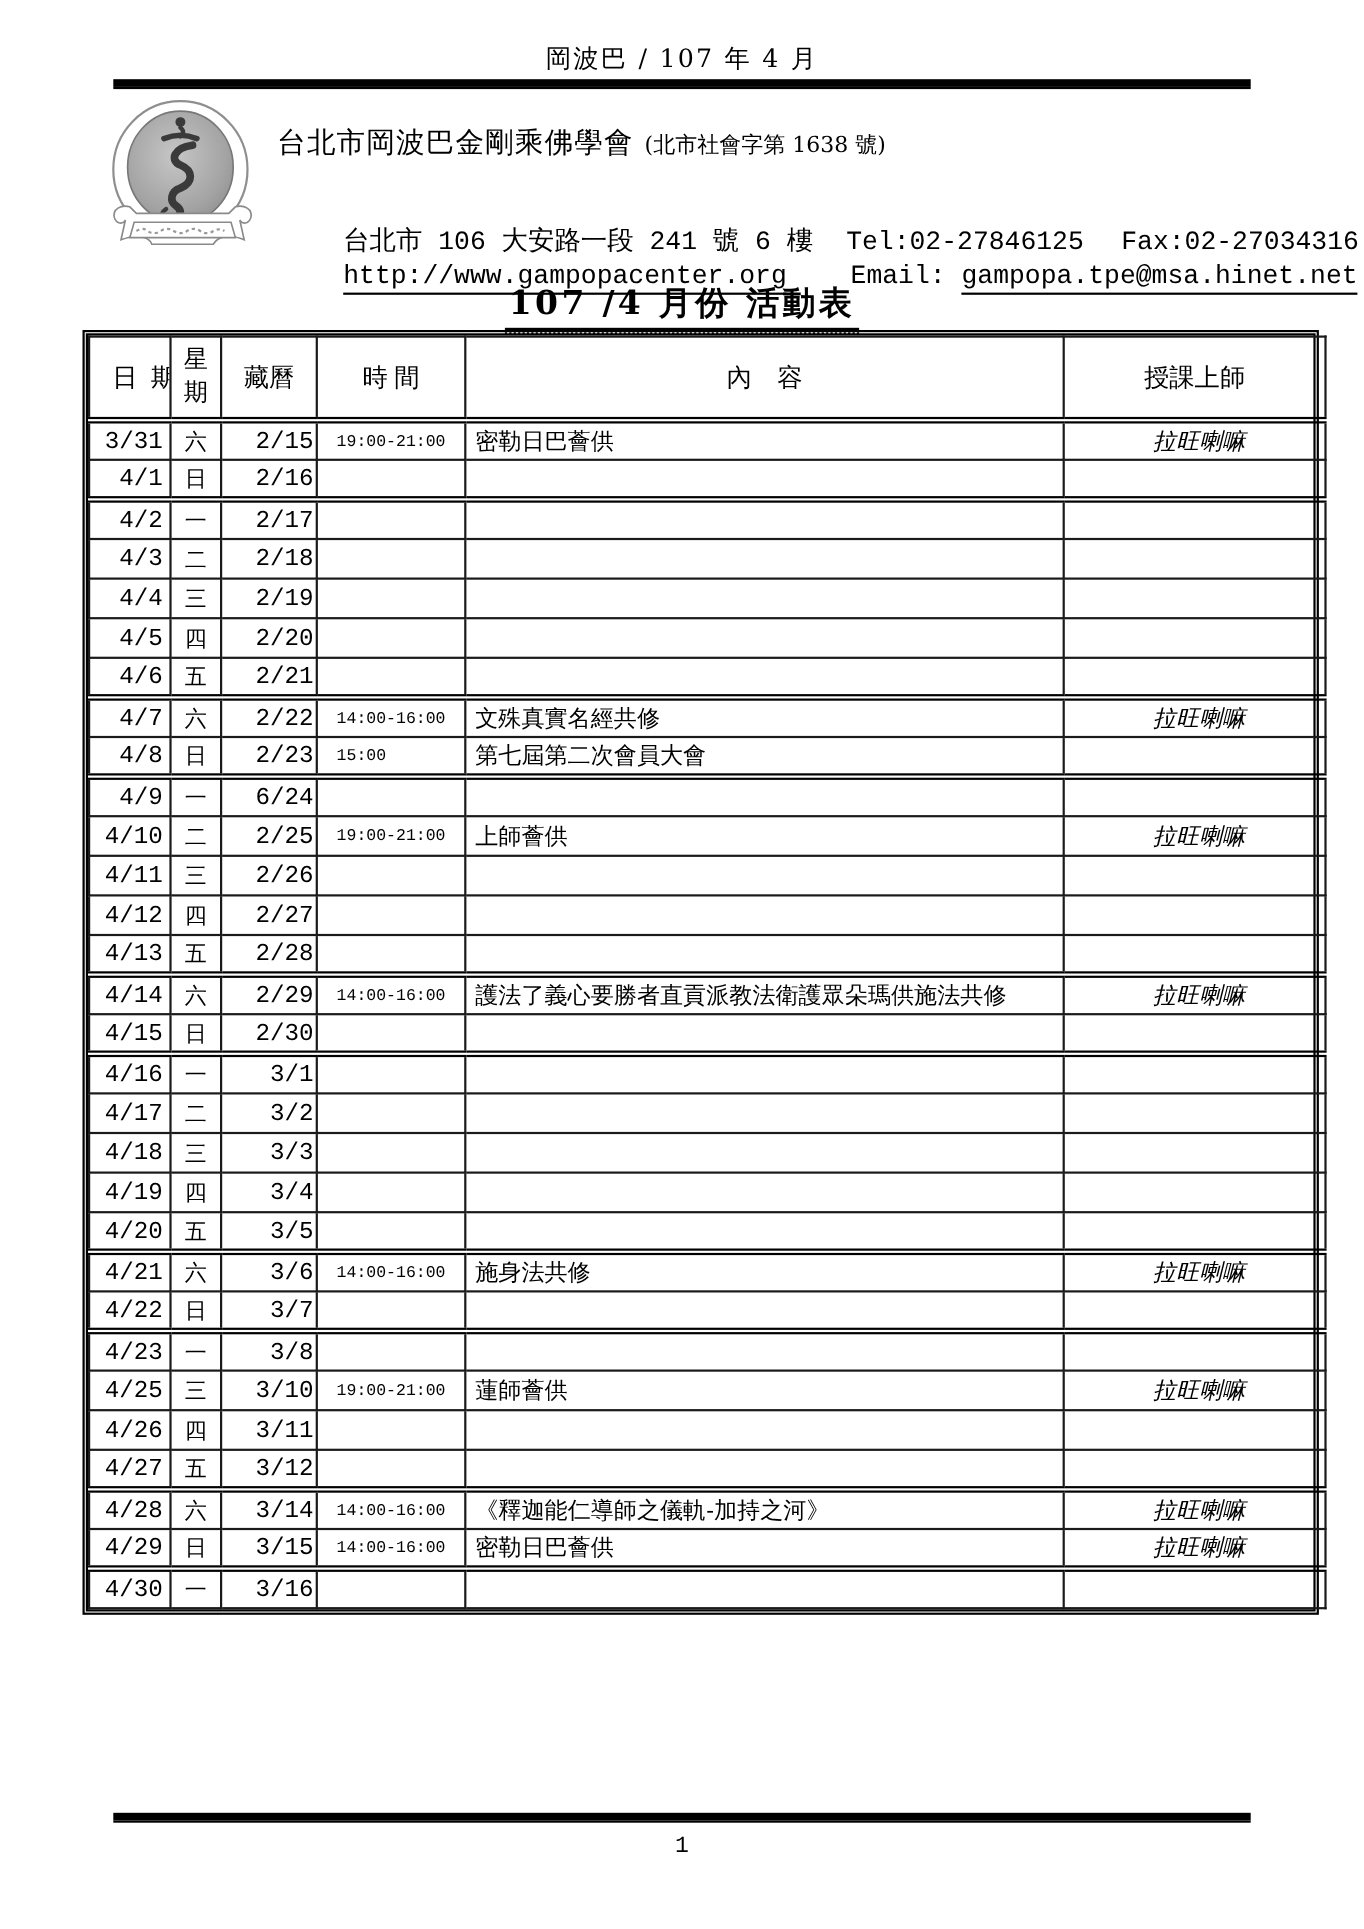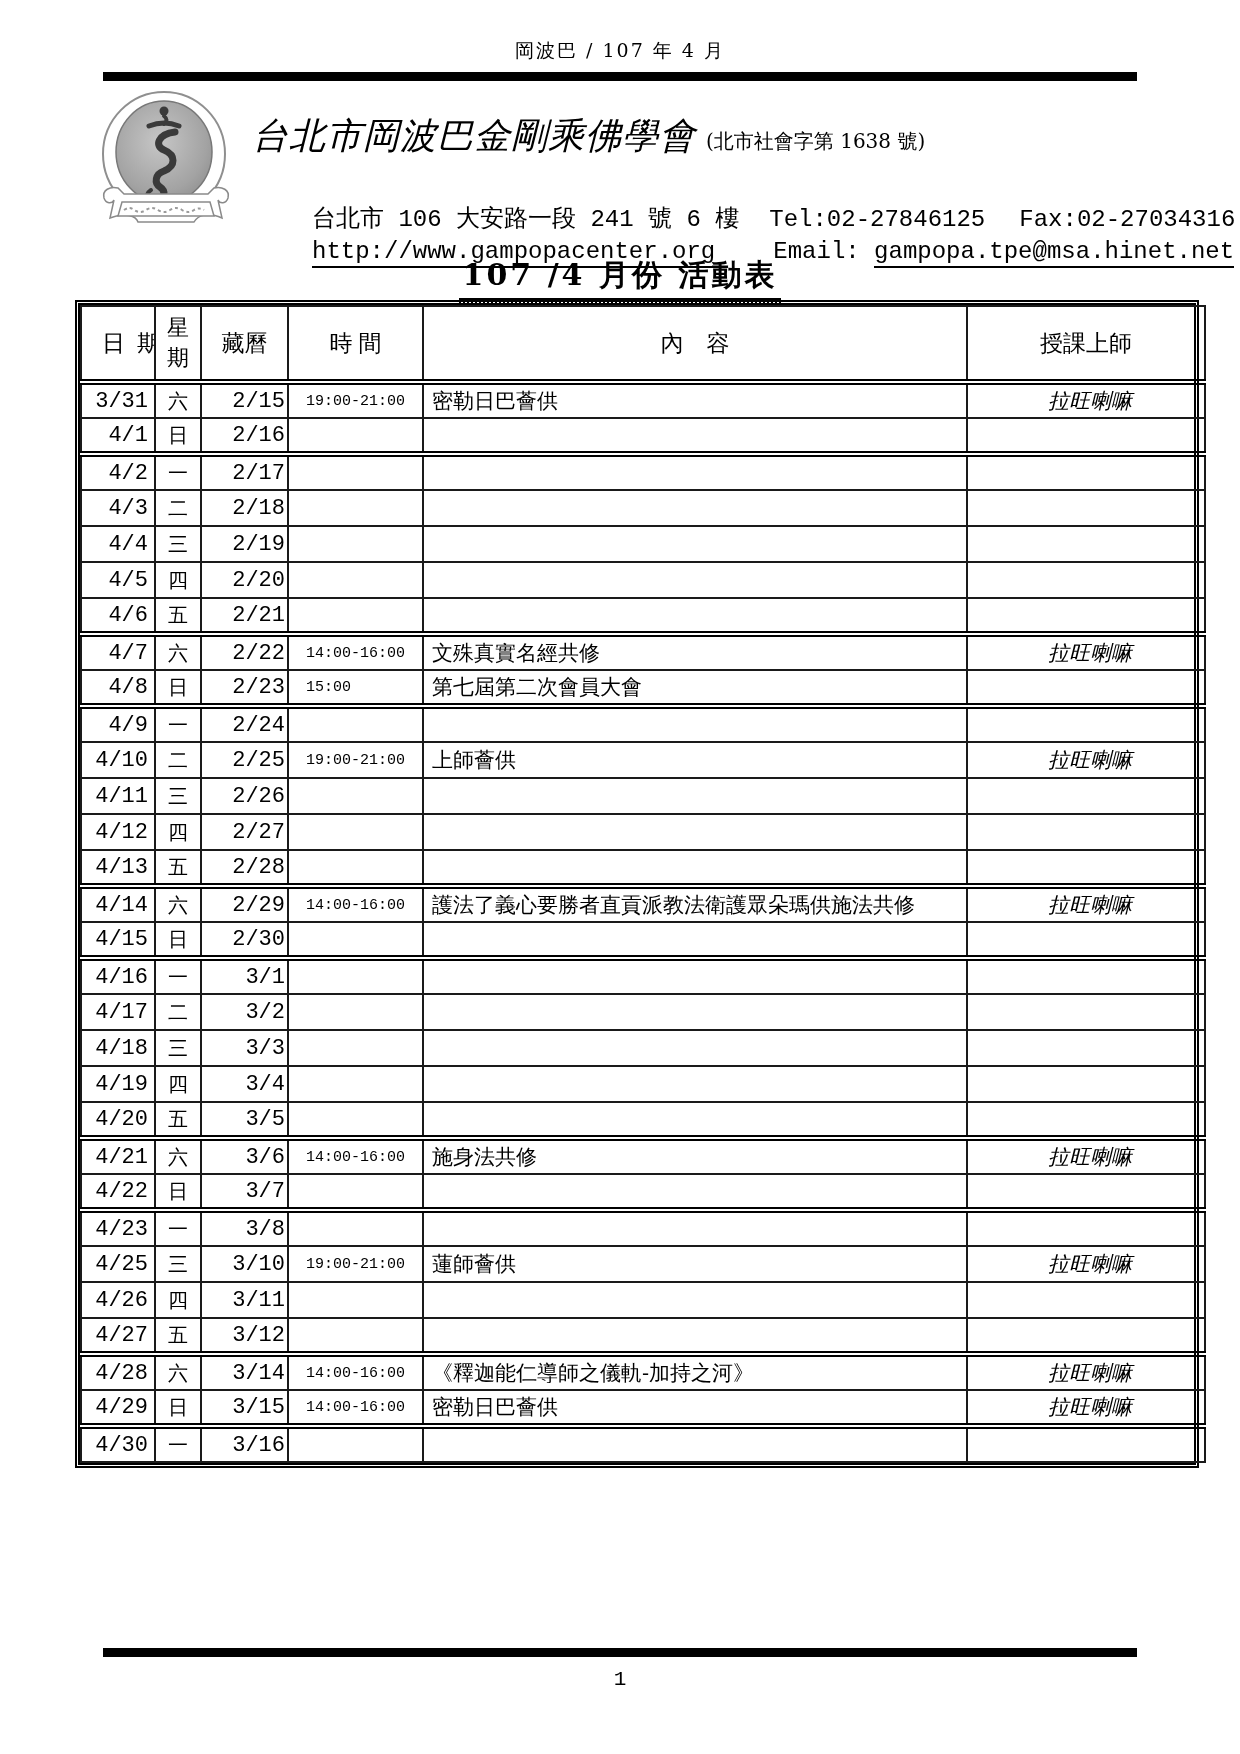--- a/index.html
+++ b/index.html
@@ -1,29 +1,29 @@
 <!DOCTYPE html>
 <html><head>
 <meta charset="utf-8">
 <style>
   * { margin:0; padding:0; box-sizing:border-box; }
   body { background:#ffffff; font-family:"DejaVu Serif","Liberation Serif",serif; color:#000; }
   .page { position:relative; width:1240px; height:1754px; margin:0 auto; background:#fff; overflow:hidden; }
 
   .running-head { position:absolute; top:38px; left:0; right:0; text-align:center;
-                  font-size:19px; letter-spacing:2px; }
+                  font-size:23px; letter-spacing:2px; }
 
   .rule-thick-thin { height:3px; border-top:7px solid #000; border-bottom:2px solid #000; }
   .head-rule { position:absolute; top:72px; left:103px; width:1034px; }
   .foot-rule { position:absolute; top:1648px; left:103px; width:1034px; }
 
   .logo { position:absolute; top:90px; left:96px; width:140px; height:145px; }
 
   .org-line { position:absolute; top:112px; left:252px; white-space:nowrap; }
-  .org-name { font-size:36px; letter-spacing:1px;font-style:italic; }
+  .org-name { font-size:26px; letter-spacing:1px; }
   .org-reg  { font-size:20px; margin-left:10px; }
 
   .mono-mix { font-family:"Liberation Mono","DejaVu Sans Mono","DejaVu Serif",serif; }
 
   .addr1 { position:absolute; top:202px; left:312px; font-size:24px; white-space:nowrap; }
   .addr1 .tel { margin-left:30px; }
   .addr1 .fax { margin-left:34px; }
   .addr2 { position:absolute; top:238px; left:312px; font-size:24px; white-space:nowrap; }
   .addr2 .email-label { margin-left:58px; }
   .u { border-bottom:2px solid #000; padding-bottom:1px; }
@@ -202,21 +202,21 @@
             <td class="col-date">4/8</td>
             <td class="col-weekday">日</td>
             <td class="col-tibetan">2/23</td>
             <td class="col-time">15:00</td>
             <td class="col-content">第七屆第二次會員大會</td>
             <td class="col-teacher"></td>
           </tr>
           <tr>
             <td class="col-date">4/9</td>
             <td class="col-weekday">一</td>
-            <td class="col-tibetan">2/24</td>
+            <td class="col-tibetan">6/24</td>
             <td class="col-time"></td>
             <td class="col-content"></td>
             <td class="col-teacher"></td>
           </tr>
           <tr>
             <td class="col-date">4/10</td>
             <td class="col-weekday">二</td>
             <td class="col-tibetan">2/25</td>
             <td class="col-time">19:00-21:00</td>
             <td class="col-content">上師薈供</td>

